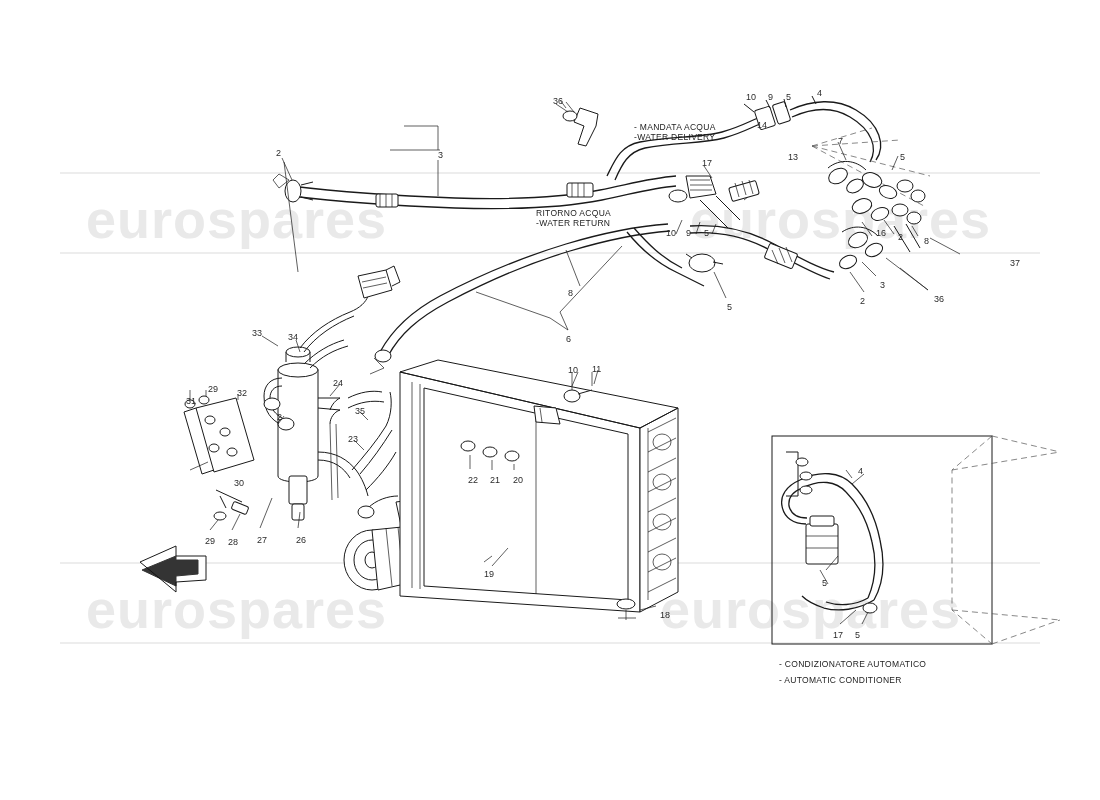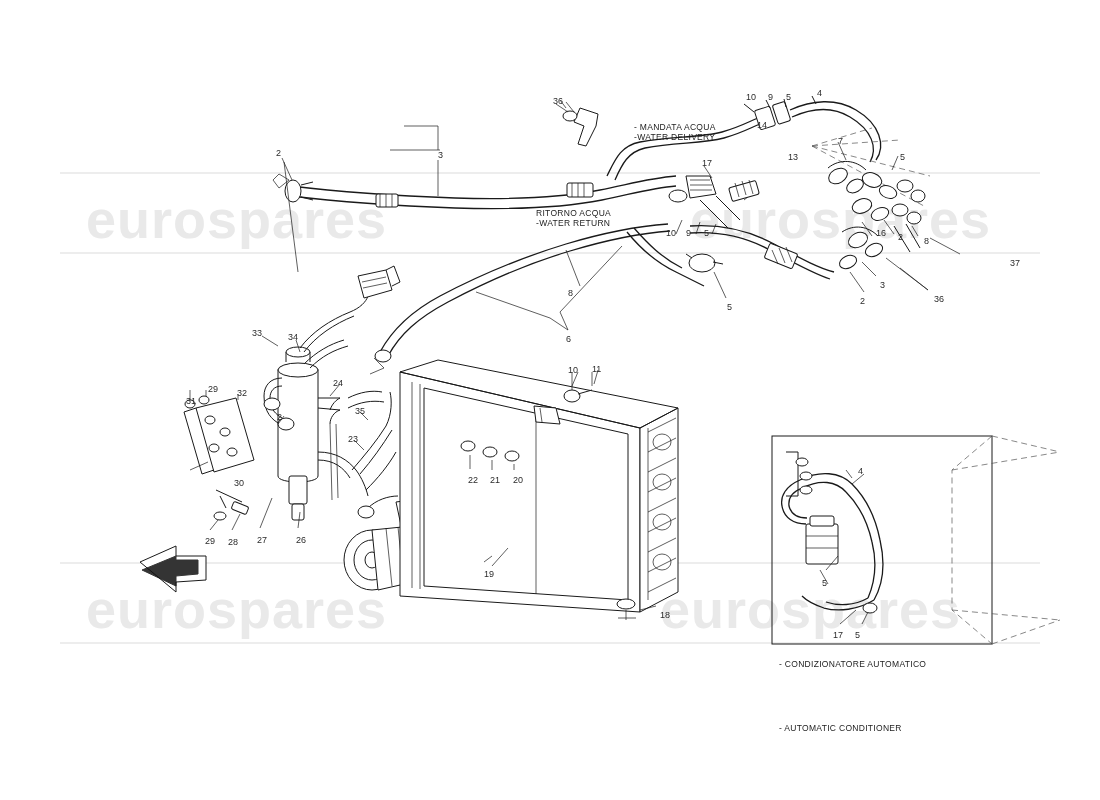--- a/index.html
+++ b/index.html
@@ -354,16 +354,16 @@
     <div class="cap" style="position:static;">-WATER DELIVERY</div>
   </div>
 
   <div style="position:absolute; left:536px; top:208px;">
     <div class="cap" style="position:static;">RITORNO ACQUA</div>
     <div class="cap" style="position:static;">-WATER RETURN</div>
   </div>
 
   <div style="position:absolute; left:779px; top:656px; line-height:16px;">
     <div class="cap" style="position:static;">- CONDIZIONATORE AUTOMATICO</div>
-    <div class="cap" style="position:static;margin-top:48px;">- AUTOMATIC CONDITIONER</div>
+    <div class="cap" style="position:static;">- AUTOMATIC CONDITIONER</div>
   </div>
 
 </div>
 
 </body></html>

